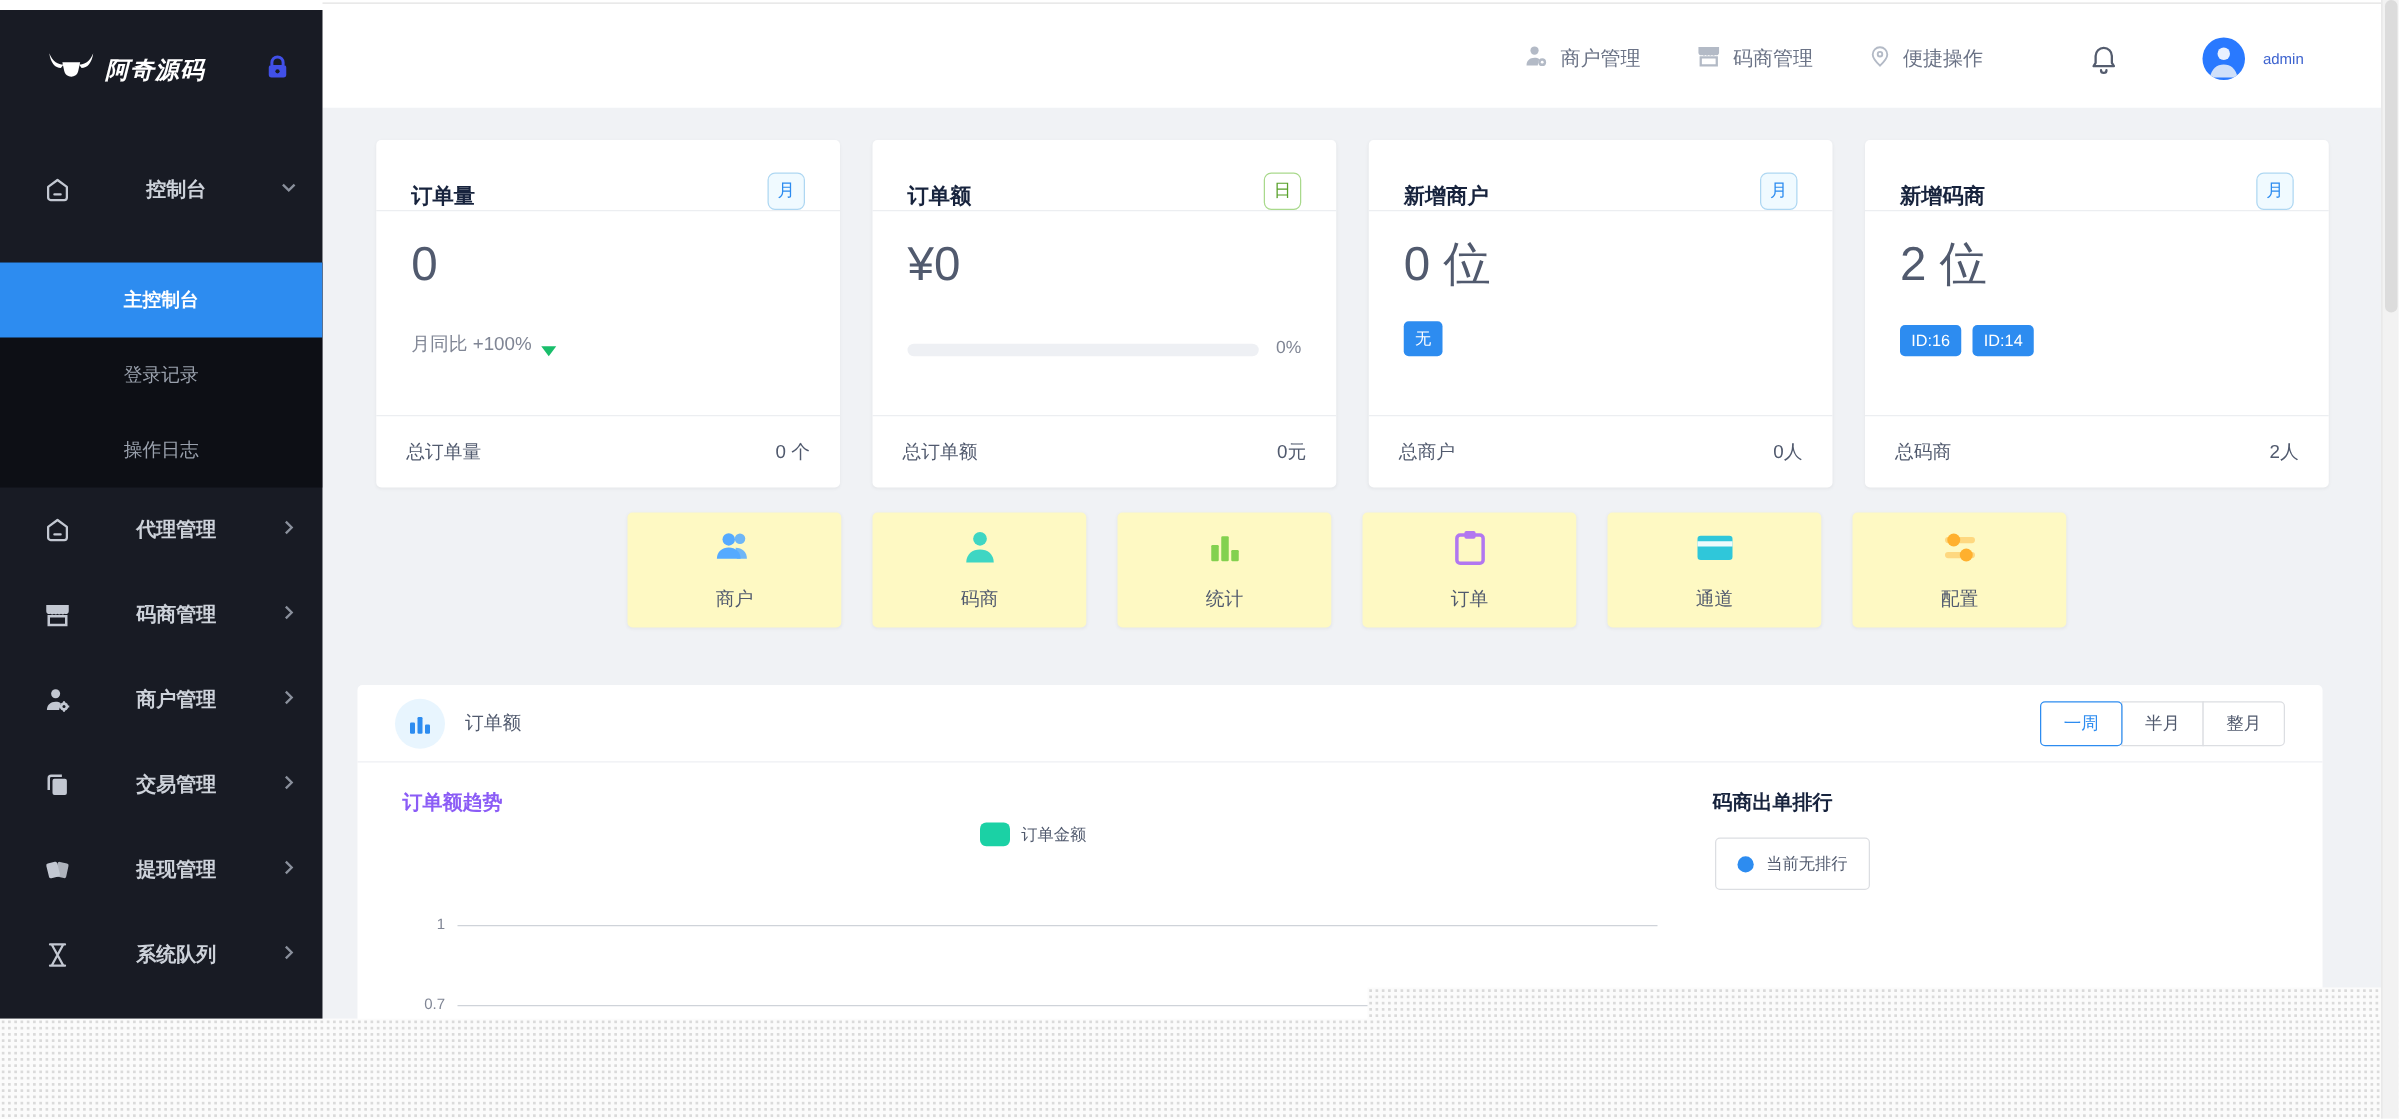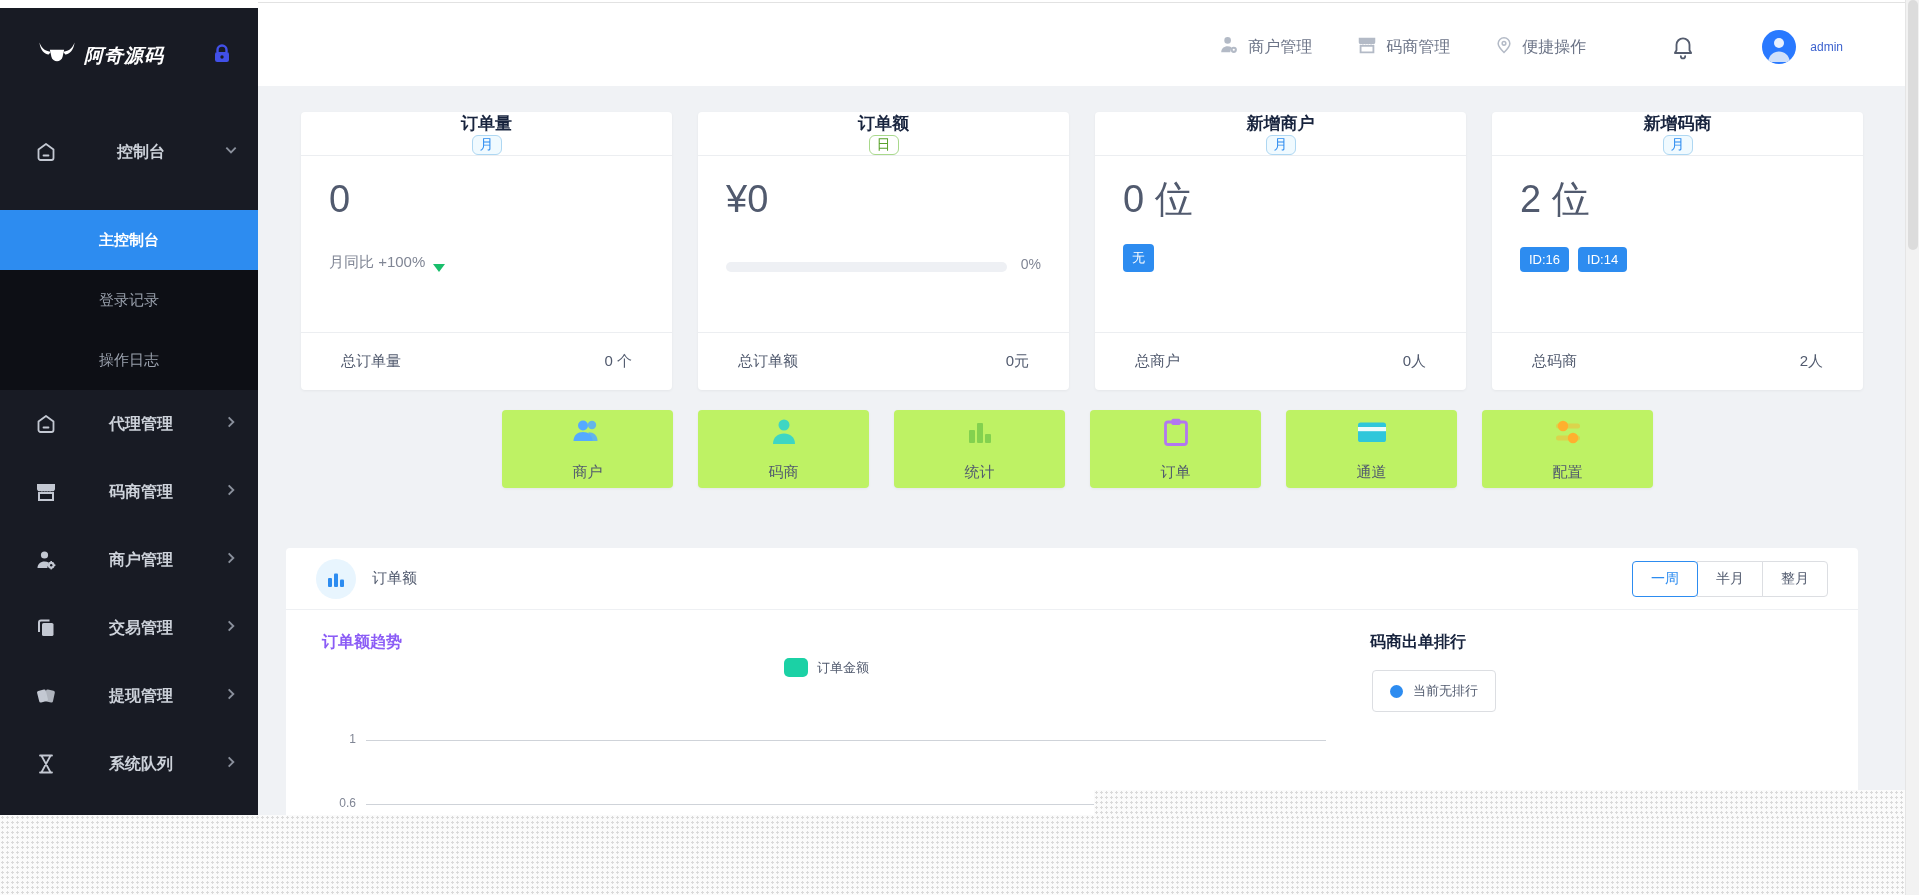--- a/index.html
+++ b/index.html
@@ -32,37 +32,37 @@
   .bell { margin-left:84px; cursor:pointer; display:flex; align-items:center; }
   .avatar { margin-left:66px; width:34px; height:34px; border-radius:50%; background:#2979ff; display:flex; align-items:flex-end; justify-content:center; overflow:hidden; cursor:pointer; }
   .username { margin-left:14px; color:#3d63cf; font-size:12px; cursor:pointer; }
 
   
   .main-bg { position:absolute; left:258px; top:86px; width:1647px; height:729px; background:#f0f2f5; z-index:1; }
 
   
   .stat-row { position:absolute; left:43px; top:26px; display:flex; gap:26px; }
   .stat-card { width:371px; height:278px; background:#fff; border-radius:4px; box-shadow:0 1px 3px rgba(0,0,0,.05); position:relative; }
-  .sc-head { height:44px; display:flex; align-items:center; justify-content:space-between; padding:0 28px; border-bottom:1px solid #eceef1;flex-direction:column; }
+  .sc-head { height:57px; display:flex; align-items:flex-end; justify-content:space-between; padding:0 28px; border-bottom:1px solid #eceef1; }
   .sc-title { font-size:17px; font-weight:bold; color:#17233d; }
   .badge { min-width:30px; height:30px; border-radius:6px; display:flex; align-items:center; justify-content:center; font-size:14px; padding:0 6px; cursor:pointer; }
   .badge.blue { background:#f0faff; border:1px solid #aed7f2; color:#2d8cf0; }
   .badge.green { background:#fff; border:1px solid #a9d98c; color:#5aa22c; }
   .sc-body { padding:20px 28px 0; }
   .sc-value { font-size:38px; color:#515a6e; line-height:46px; }
   .sc-sub { margin-top:24px; height:26px; display:flex; align-items:flex-end; font-size:15px; color:#808695; }
   .caret-down { display:inline-block; width:0; height:0; border-left:6px solid transparent; border-right:6px solid transparent; border-top:8px solid #19be6b; margin-left:8px; }
   .progress-track { flex:1; height:10px; border-radius:6px; background:#eef0f4; }
   .progress-pct { margin-left:14px; font-size:14px; color:#808695; }
   .tag { display:inline-block; background:#2d8cf0; color:#fff; font-size:13px; border-radius:4px; padding:5px 9px; margin-right:9px; cursor:pointer; }
-  .sc-foot { position:absolute; left:0; right:0; bottom:0; height:58px; border-top:1px solid #eceef1; display:flex; align-items:center; justify-content:space-between; padding:0 40px; font-size:15px; color:#515a6e; }
+  .sc-foot { position:absolute; left:0; right:0; bottom:0; height:58px; border-top:1px solid #eceef1; display:flex; align-items:center; justify-content:space-between; padding:0 24px; font-size:15px; color:#515a6e; }
 
   
   .icon-row { position:absolute; left:244px; top:324px; display:flex; gap:25px; }
-  .q-card { width:171px; height:78px; background:#bef264; border-radius:4px; box-shadow:0 1px 3px rgba(0,0,0,.05); display:flex; flex-direction:column; align-items:center; justify-content:center; cursor:pointer; }
+  .q-card { width:171px; height:92px; background:#fef9c3; border-radius:4px; box-shadow:0 1px 3px rgba(0,0,0,.05); display:flex; flex-direction:column; align-items:center; justify-content:center; cursor:pointer; }
   .q-card .q-lbl { margin-top:12px; font-size:15px; color:#515a6e; }
 
   
   .chart-panel { position:absolute; left:28px; top:462px; width:1572px; height:353px; background:#fff; border-radius:4px 4px 0 0; }
   .cp-head { height:62px; display:flex; align-items:center; padding:0 30px; border-bottom:1px solid #eef0f3; }
   .cp-circle { width:40px; height:40px; border-radius:50%; background:#e8f5fe; display:flex; align-items:center; justify-content:center; }
   .cp-title { margin-left:16px; font-size:15px; color:#515a6e; }
   .range-group { margin-left:auto; display:flex; }
   .range-btn { height:36px; min-width:66px; padding:0 16px; background:#fff; border:1px solid #dcdee2; color:#515a6e; font-size:14px; display:flex; align-items:center; justify-content:center; margin-left:-1px; cursor:pointer; position:relative; font-family:inherit; }
   .range-btn:first-child { border-radius:4px 0 0 4px; margin-left:0; }
@@ -453,21 +453,21 @@
         <span class="legend-swatch"></span>
         <span class="legend-label">订单金额</span>
       </span>
       <span class="rank-title">码商出单排行</span>
       <span class="rank-pill">
         <span class="rank-dot"></span>
         <span class="rank-label">当前无排行</span>
       </span>
       <span class="ytick tick-1">1</span>
       <span class="gridline grid-1"></span>
-      <span class="ytick tick-08">0.6</span>
+      <span class="ytick tick-08">0.7</span>
       <span class="gridline grid-08"></span>
     </div>
   </section>
 </div>
 
 <div class="dots dots-b"></div>
 <div class="dots dots-a"></div>
 
 <div class="scrollbar">
   <div class="scroll-thumb"></div>

